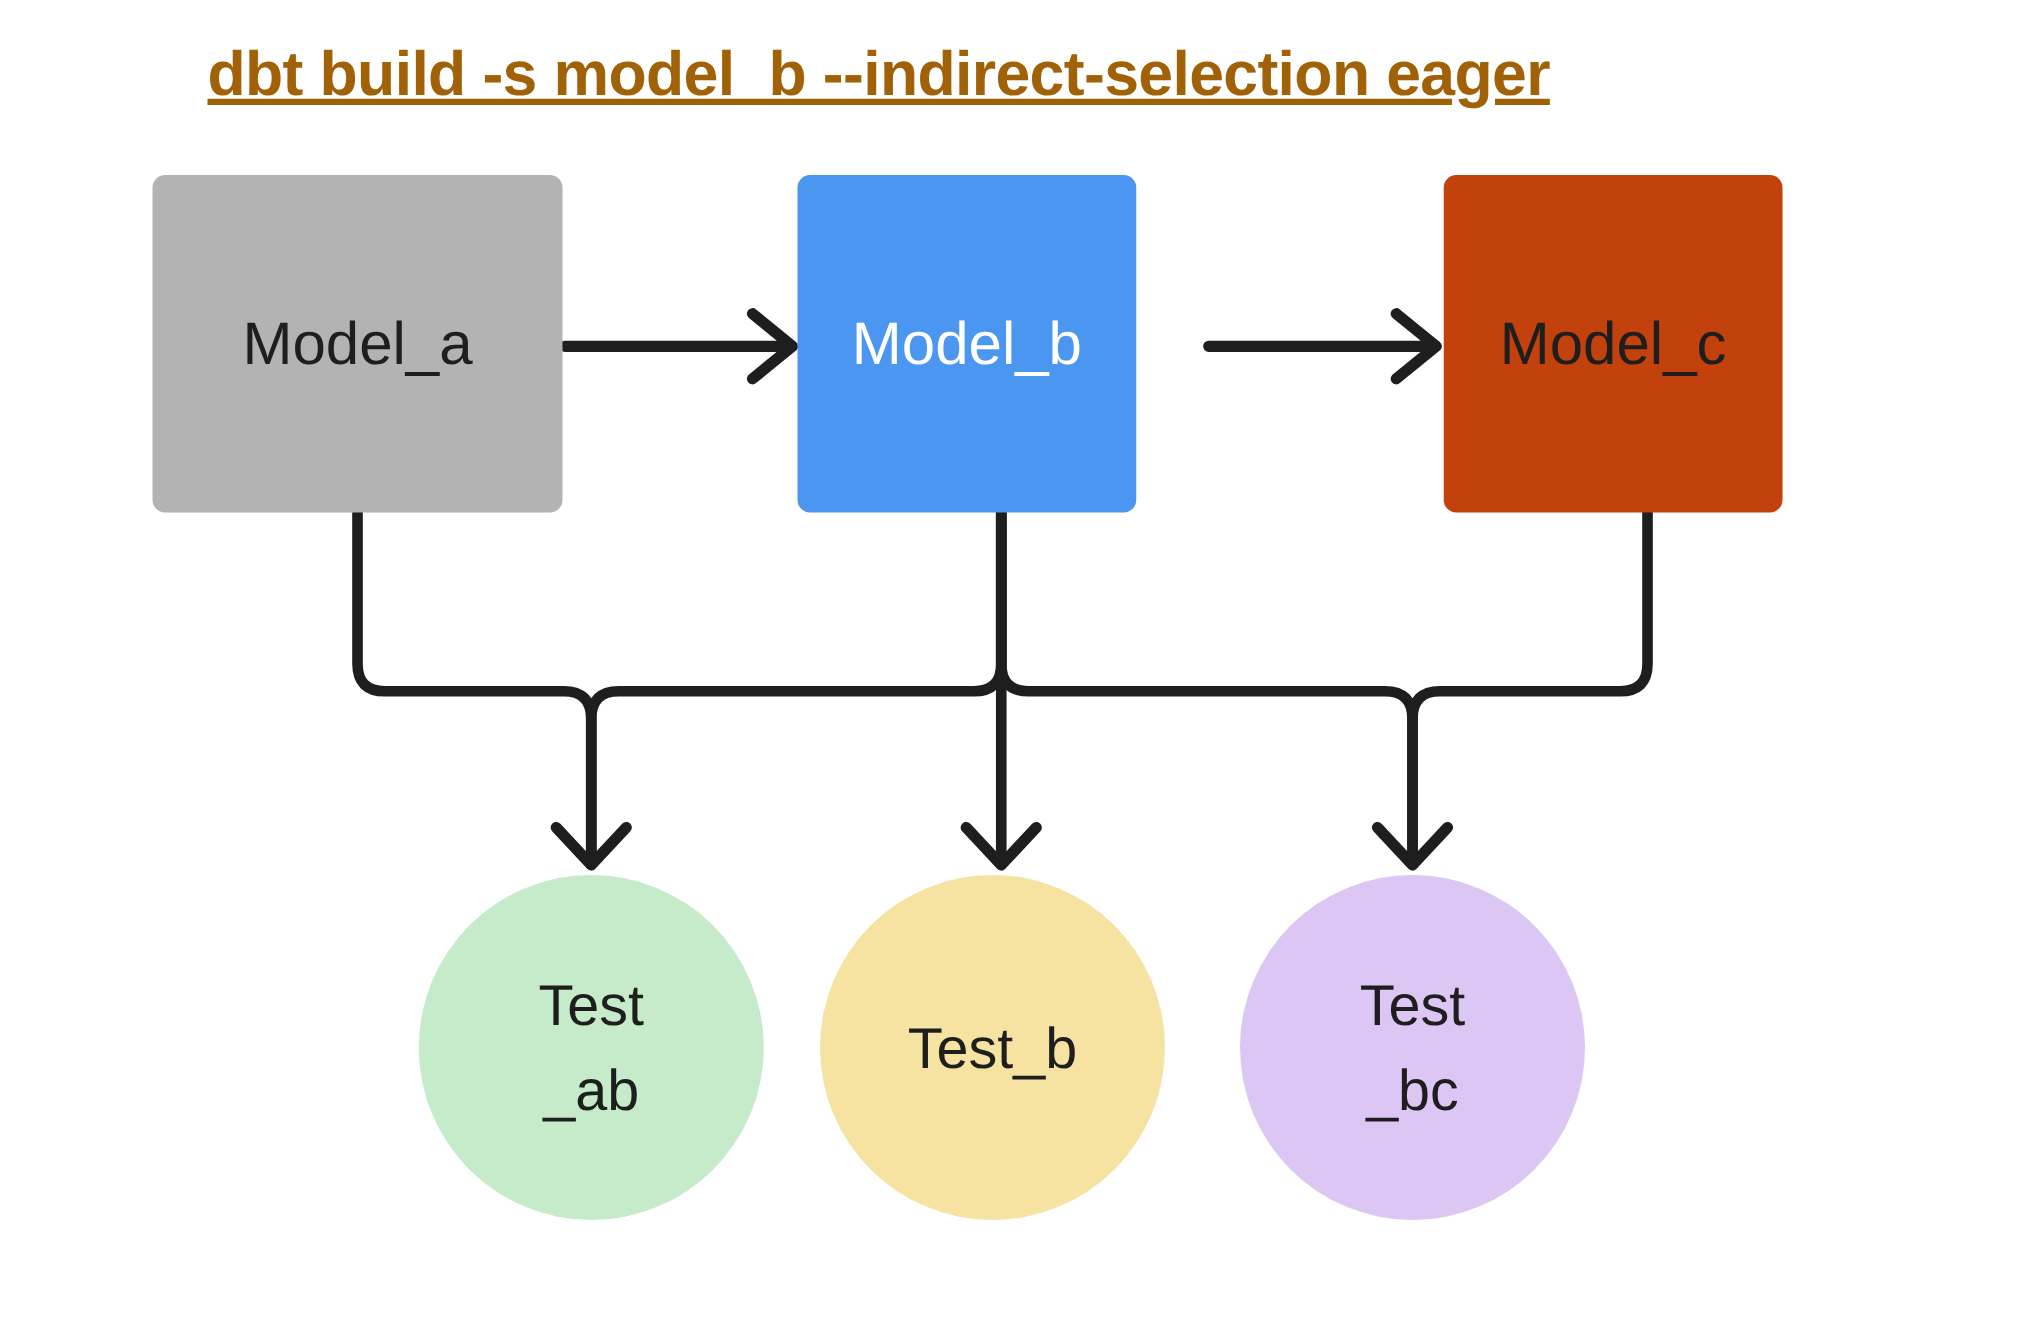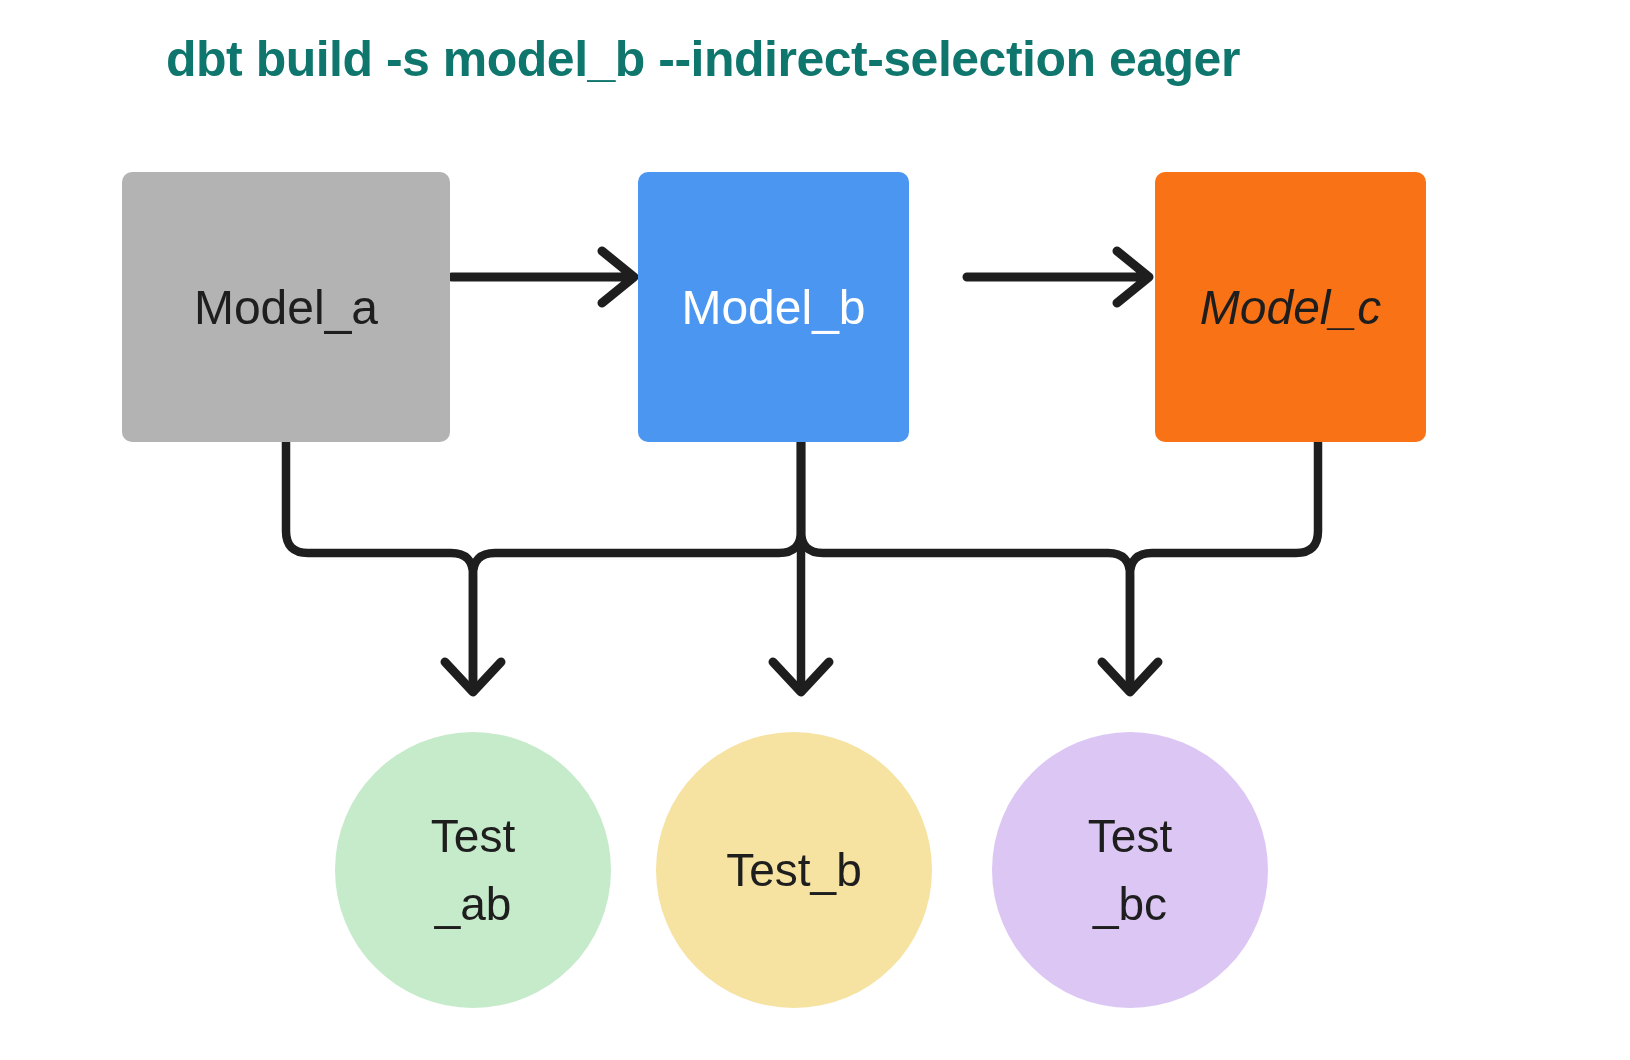--- a/index.html
+++ b/index.html
@@ -11,33 +11,33 @@
     overflow: hidden;
     font-family: "Liberation Sans", "DejaVu Sans", sans-serif;
   }
   .title {
     position: absolute;
     left: 166px;
     top: 30px;
     font-size: 50px;
     font-weight: 600;
     letter-spacing: -0.5px;
-    color: #0f766e;
+    color: #a16207;
     white-space: nowrap;
+    text-decoration: underline;
   }
   #edges { position: absolute; left: 0; top: 0; }
   .edge { fill: none; stroke-linecap: round; stroke-linejoin: round; }
   .node {
     position: absolute;
     display: flex;
     align-items: center;
     justify-content: center;
     text-align: center;
     color: #1e1e1e;
-    margin-top: 32px;
   }
   .model {
     width: 271px;
     height: 270px;
     border-radius: 10px;
     font-size: 48px;
   }
   .model.selected { color: #ffffff; }
   .test {
     width: 276px;
@@ -84,21 +84,21 @@
   </svg>
 
   <div class="node model" id="model-a" style="background: rgb(179, 179, 179);">
     <span class="label-line">Model_a</span>
   </div>
 
   <div class="node model selected" id="model-b" style="background: rgb(74, 150, 240);">
     <span class="label-line">Model_b</span>
   </div>
 
-  <div class="node model" id="model-c" style="background: #f97316; font-style: italic;">
+  <div class="node model" id="model-c" style="background: #c2410c;">
     <span class="label-line">Model_c</span>
   </div>
 
   <div class="node test" id="test-ab" style="background: rgb(197, 235, 202);">
     <span class="label-line">Test</span>
     <span class="label-line">_ab</span>
   </div>
 
   <div class="node test" id="test-b" style="background: rgb(246, 226, 161);">
     <span class="label-line">Test_b</span>

